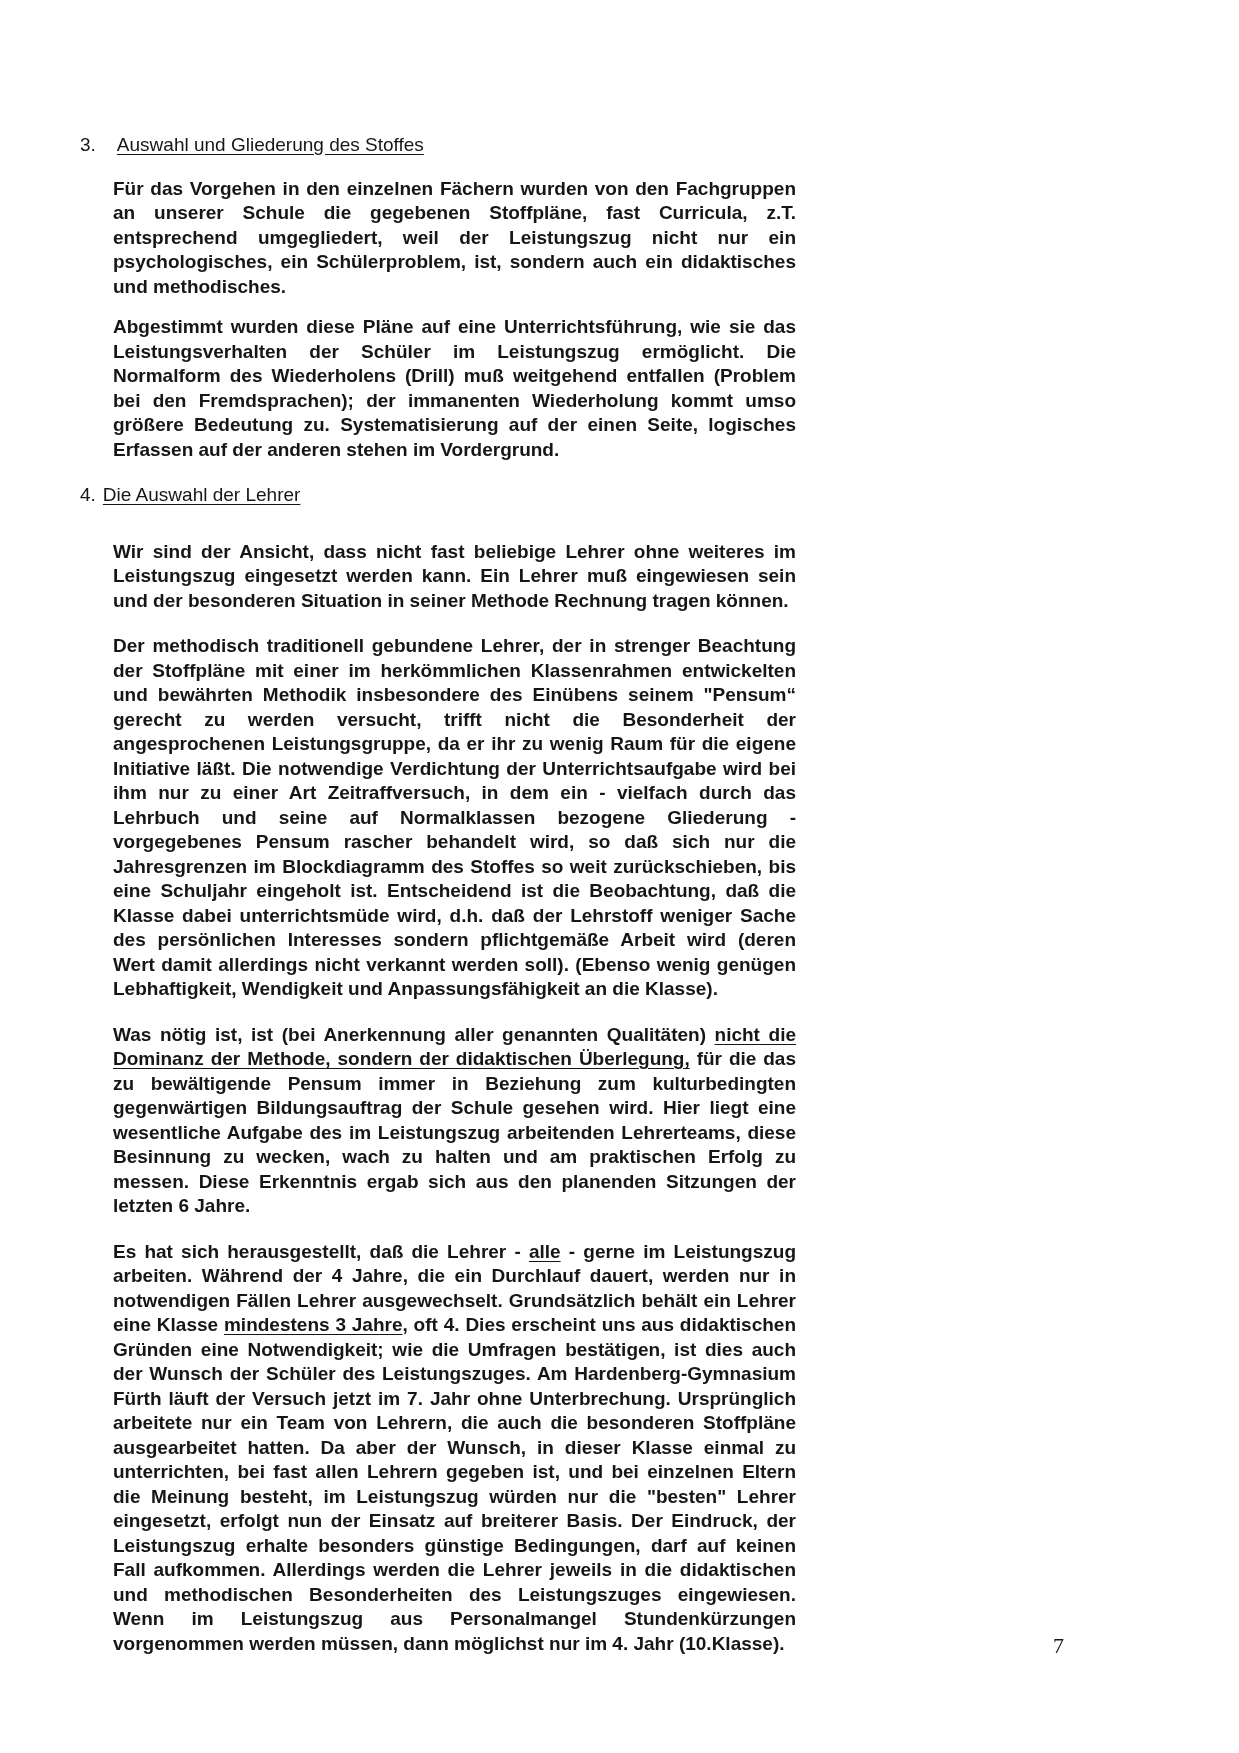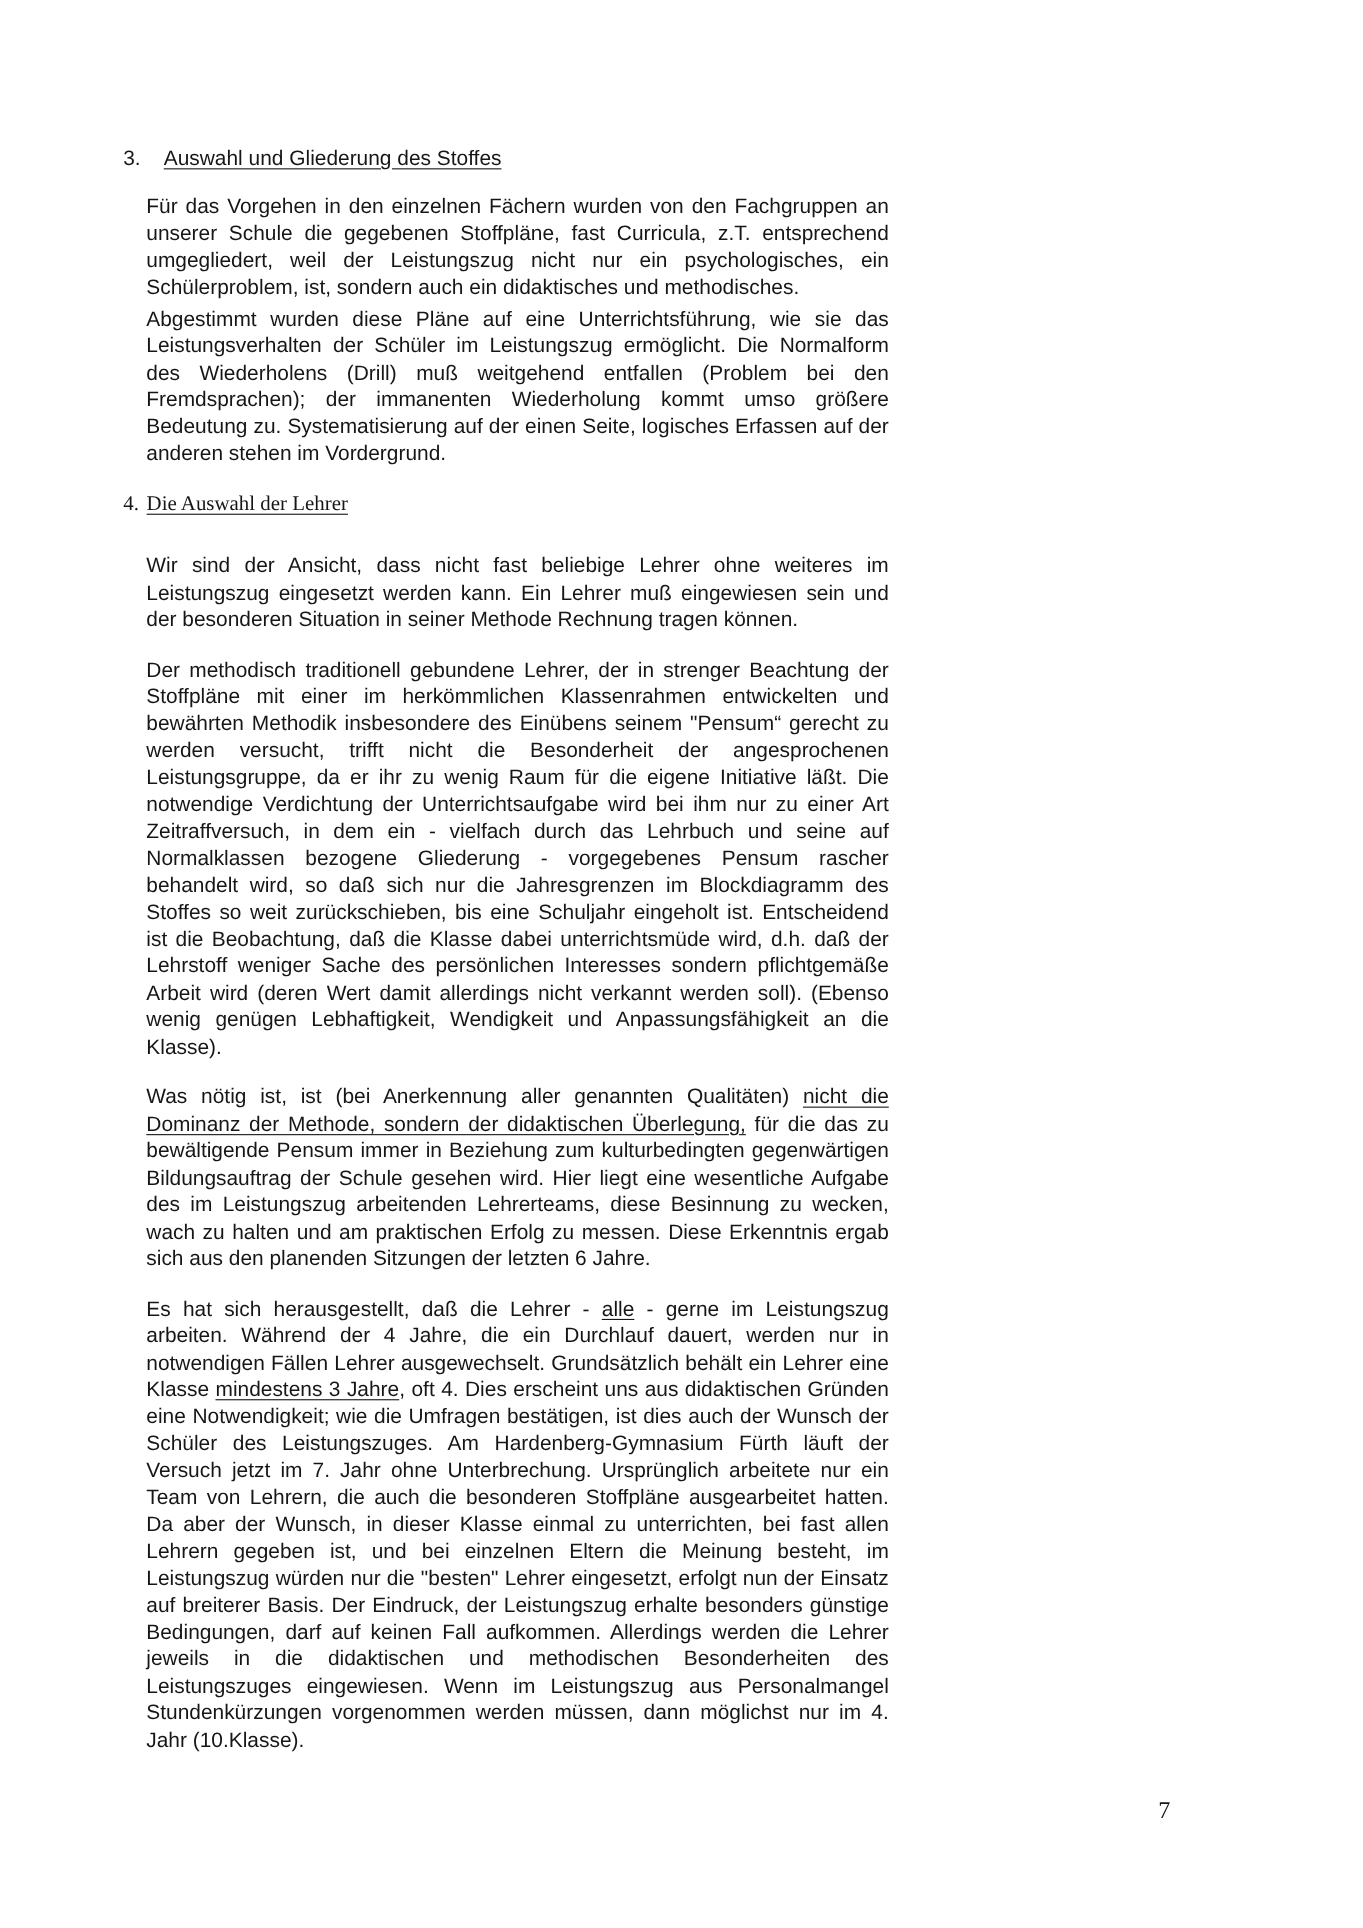--- a/index.html
+++ b/index.html
@@ -2,42 +2,43 @@
 <html lang="de"><head>
 <meta charset="utf-8">
 <style>
   html, body { margin: 0; padding: 0; background: #ffffff; }
   .page {
     position: relative;
     width: 1083px;
     height: 1753px;
     background: #ffffff;
     box-sizing: border-box;
-    padding: 133px 271px 0 112px;
+    padding: 133px 271px 0 80px;
     color: #161616;
     font-family: "Liberation Sans", sans-serif;
     font-size: 19px;
     line-height: 24.5px;
   }
   .heading {
     margin: 0 0 19px 0;
     font-size: 19px;
     font-weight: 400;
   }
-  .sec-2 .heading { margin-top: 21px; margin-bottom: 32px; font-family: Liberation Serif, serif; }
+  .sec-2 .heading { margin-top: 21px; margin-bottom: 32px; }
   .hnum { display: inline-block; }
   .hnum-3 { margin-right: 16px; }
   .hnum-4 { margin-right: 7px; }
   .htitle { text-decoration: underline; text-underline-offset: 3px; }
   .htitle-pad { padding-left: 5px; }
   .body { margin-left: 17px; }
   .para {
-    margin: 4px;
+    margin: 16px;
     text-align: justify;
     hyphens: auto;
+    font-weight: bold;
     -webkit-hyphens: auto;
   }
   .gap { margin-top: 21px; }
   .u { text-decoration: underline; text-underline-offset: 3px; }
   .page-number {
     position: absolute;
     left: 1053px;
     top: 1634px;
     font-family: "Liberation Serif", serif;
     font-size: 22px;

